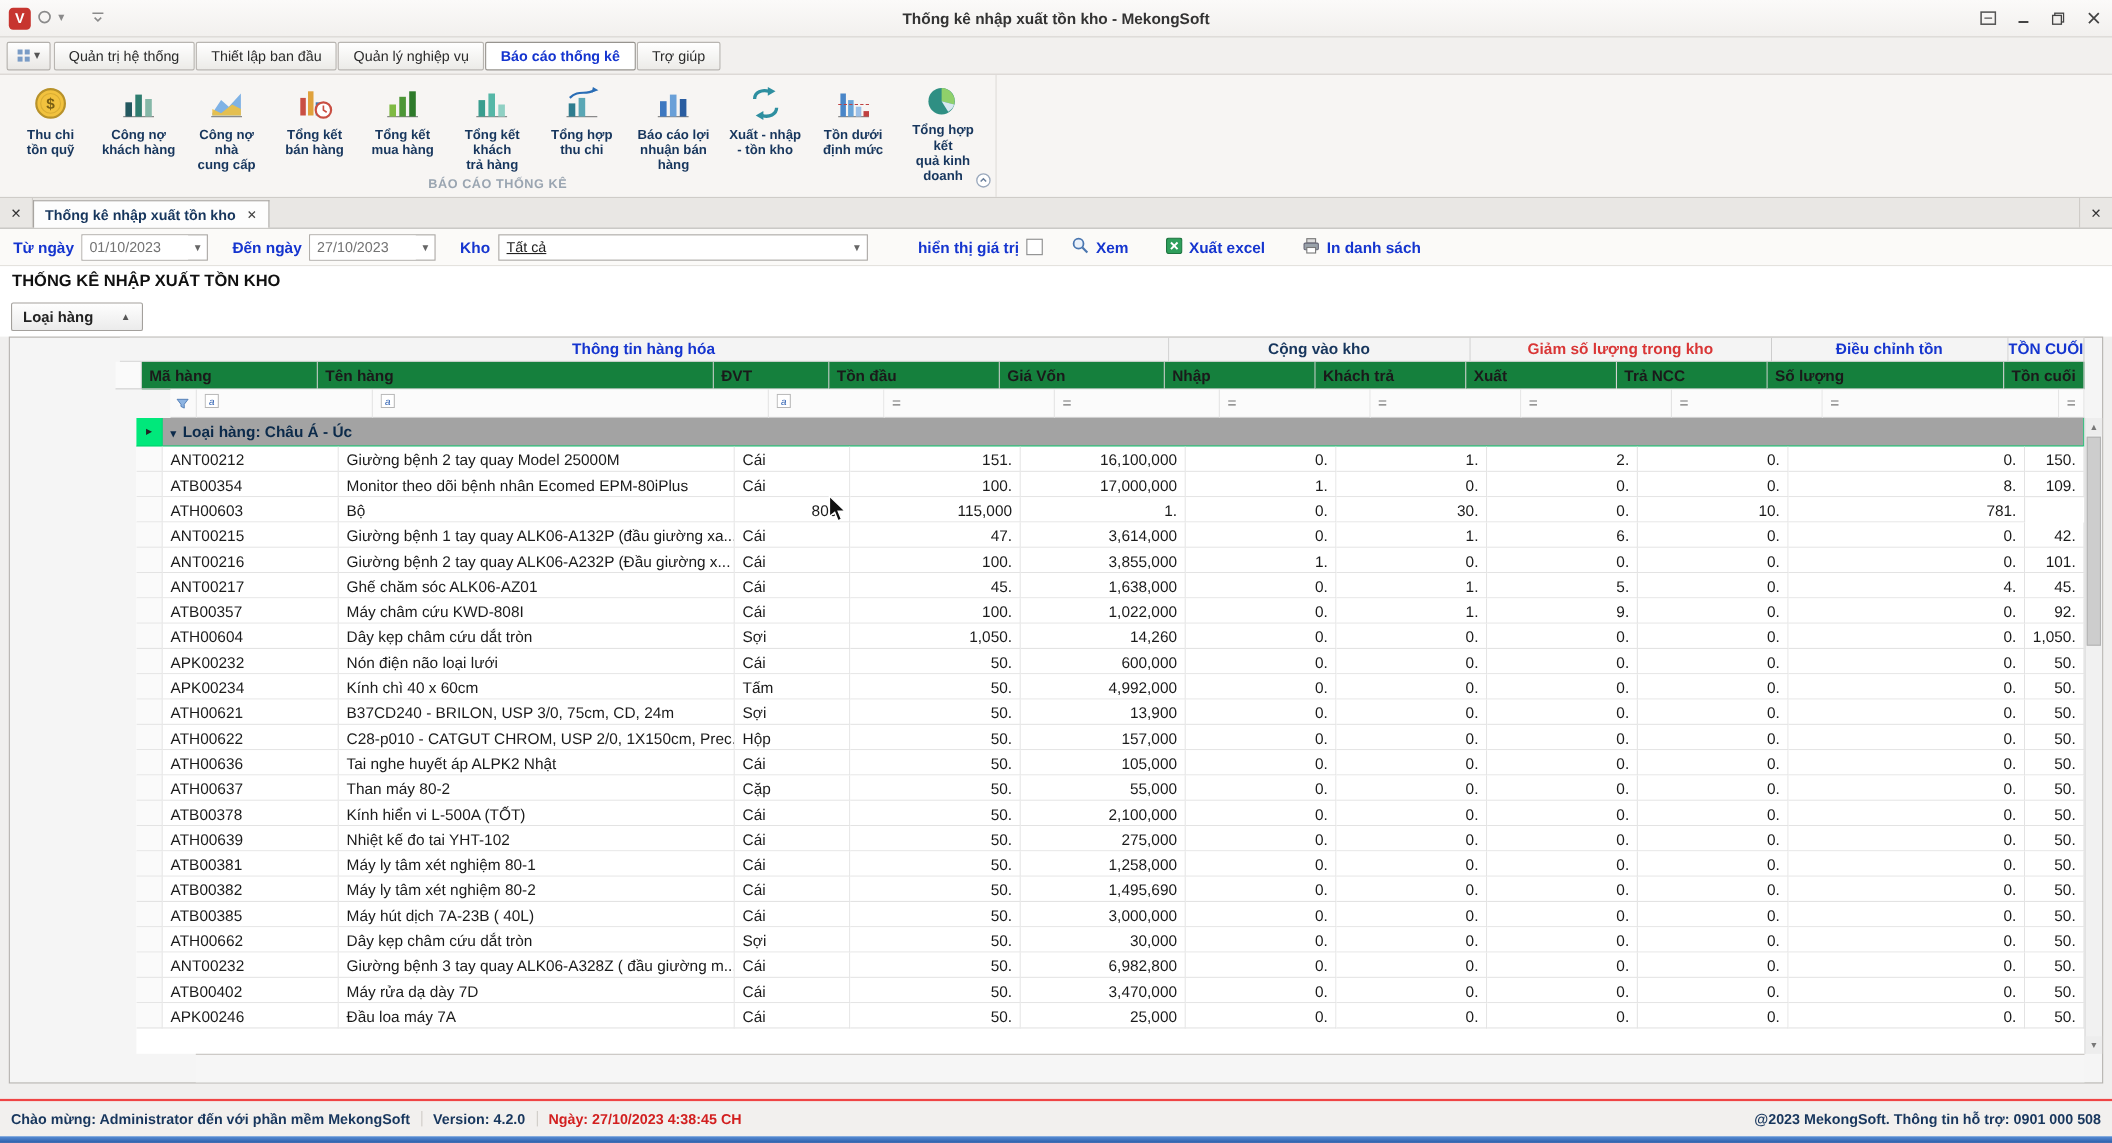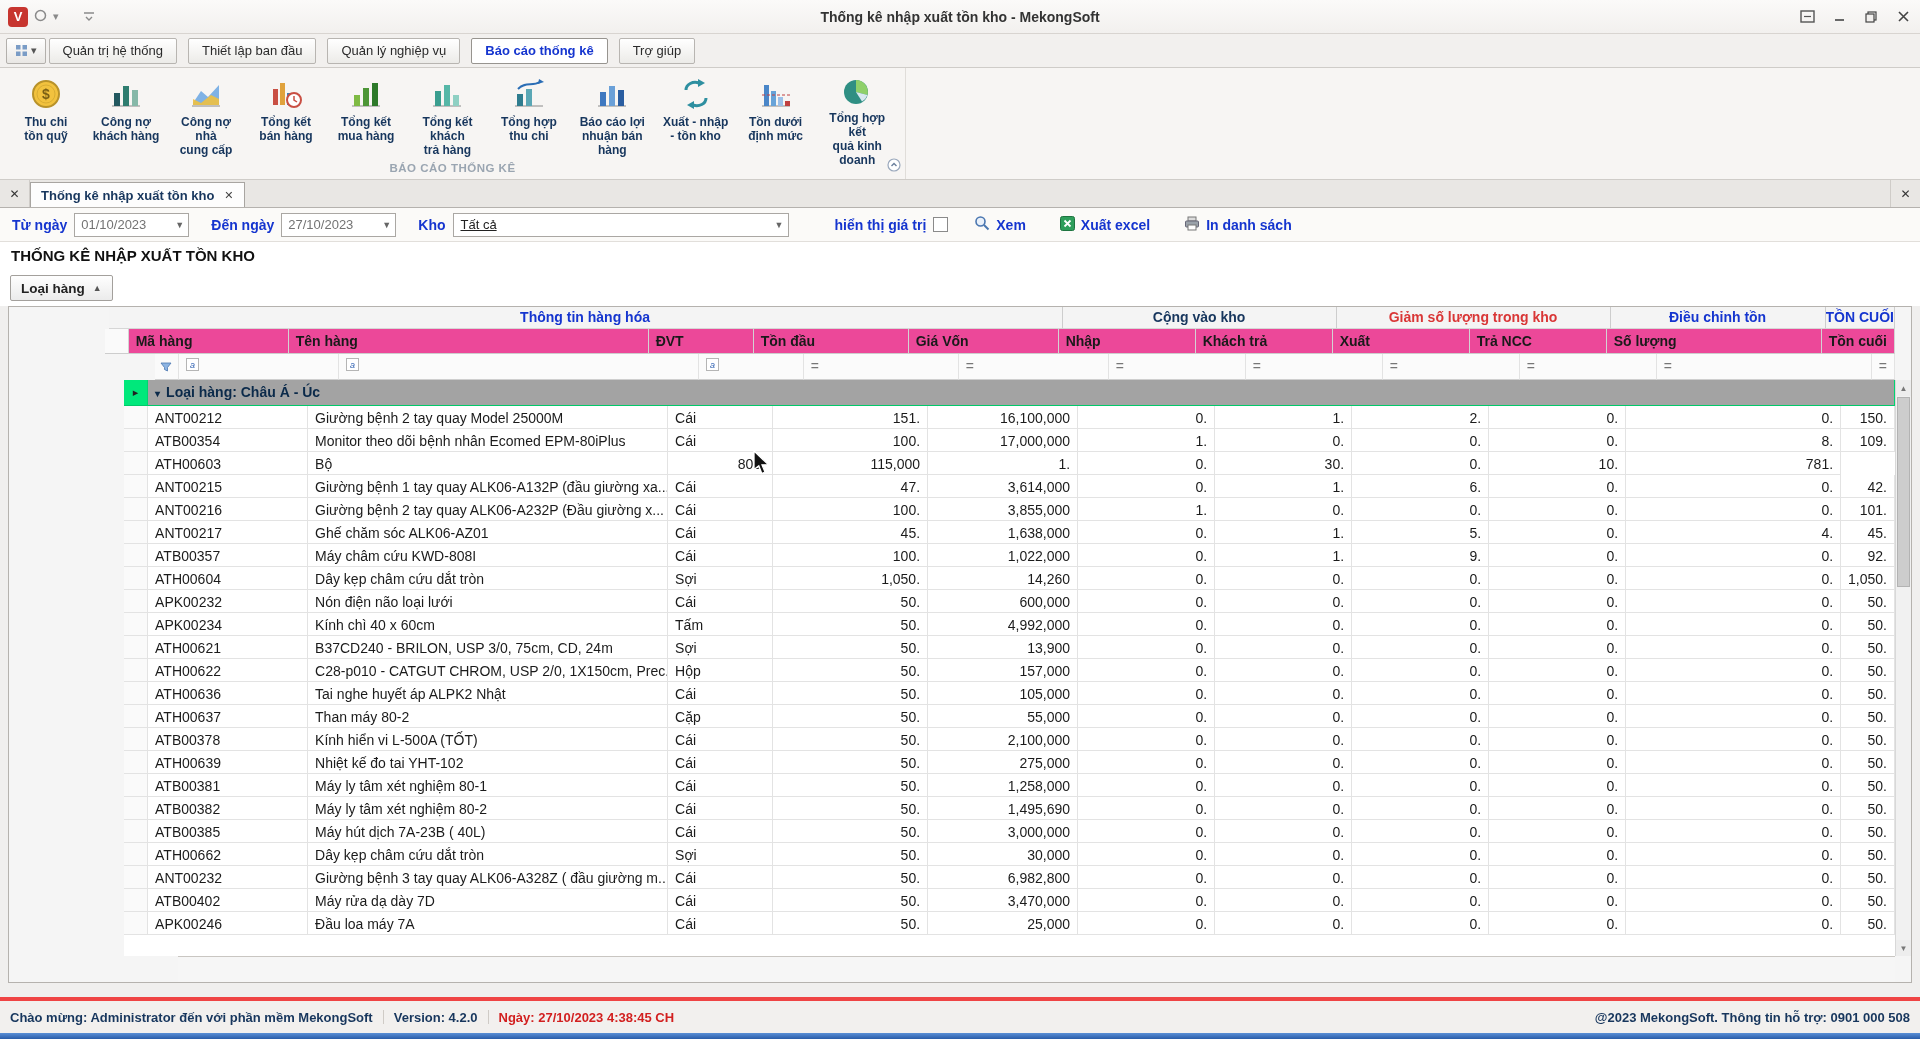--- a/index.html
+++ b/index.html
@@ -55,34 +55,34 @@
   .editor input{border:none;outline:none;height:100%;padding:0 6px;font-size:13px;font-family:"Liberation Sans",sans-serif;color:#737373;width:96px;}
   .editor .caret{width:17px;height:100%;display:flex;align-items:center;justify-content:center;color:#666;font-size:9px;}
   .combo{width:336px;justify-content:space-between;}
   .combo .cval{padding:0 7px;font-size:13px;color:#222;text-decoration:underline;}
   .checkbox{width:15px;height:15px;border:1px solid #8a8a8a;background:#fff;margin-right:26px;}
   .actbtn{display:flex;align-items:center;gap:6px;margin-right:34px;font-weight:bold;color:#1535cf;font-size:14px;white-space:nowrap;}
 
   
   .report-title{height:28px;line-height:28px;background:#fff;padding:0 11px;font-weight:bold;font-size:15px;color:#111;flex:0 0 28px;}
   .group-panel{height:36px;background:#fff;padding:5px 10px;flex:0 0 36px;}
-  .chip{display:inline-flex;align-items:center;gap:8px;height:26px;padding:0 10px;border:1px solid #a3a09c;
+  .chip{display:inline-flex;align-items:center;gap:25px;height:26px;padding:0 10px;border:1px solid #a3a09c;
     background:linear-gradient(#fefefe,#ebebeb);font-weight:bold;font-size:13.5px;color:#222;border-radius:2px;}
   .chip .sort{font-size:9px;color:#555;}
 
   
   .grid-wrap{flex:1;margin:0 8px 14px 8px;border:1px solid #b5b2ae;background:#f5f5f5;
     display:flex;flex-direction:column;min-height:0;position:relative;padding-right:16px;align-items:flex-end;}
   .cols{display:grid;grid-template-columns:24px 160px 360px 105px 155px 150px 137px 137px 137px 137px 215px minmax(0,1fr);}
   .cell{border-right:1px solid #e3e3e3;border-bottom:1px solid #e3e3e3;padding:0 7px;white-space:nowrap;overflow:hidden;font-size:14px;}
   .band-row{height:22px;flex:0 0 22px;}
   .band-cell{background:#f4f4f4;border-right:1px solid #cdcdcd;border-bottom:1px solid #d6d6d6;
     text-align:center;font-weight:bold;font-size:14px;line-height:21px;white-space:nowrap;overflow:hidden;}
   .header-row{height:25px;flex:0 0 25px;}
-  .hcell{background:#ec4899;border-right:1px solid #d3d3d3;border-bottom:1px solid #cdcdcd;
+  .hcell{background:#15803d;border-right:1px solid #d3d3d3;border-bottom:1px solid #cdcdcd;
     font-size:14px;font-weight:600;color:#1a1a1a;line-height:24px;}
   .filter-row{height:26px;flex:0 0 26px;background:#fbfbfb;}
   .fcell{line-height:25px;color:#777;display:flex;align-items:center;gap:4px;background:#fbfbfb;border-bottom:1px solid #cfcfcf;}
   .rows{flex:1;min-height:0;overflow:hidden;background:#fff;}
   .grid-row{height:23px;}
   .grid-row .cell{line-height:24px;color:#1b1b1b;background:#fff;}
   .cell.num{text-align:right;}
   .cell.ind{padding:0;background:#fafafa;}
   .group-row{height:26px;background:#00e87b;}
   .group-row .cell{background:#a3a3a3;border-right-color:#00d371;border-bottom:1px solid #00c96a;line-height:25px;}
@@ -93,21 +93,21 @@
   .grid-footer .cell{border:none;line-height:25px;}
   .footer-red{grid-column:3;text-align:right;color:#1d4ed8;font-weight:normal;margin-top:32px;}
 
   
   .vscroll{position:absolute;top:73px;bottom:26px;right:0;width:16px;background:#f1f1f1;border-left:1px solid #d8d8d8;}
   .sb-btn{height:16px;display:flex;align-items:center;justify-content:center;font-size:8px;color:#777;background:#ededed;}
   .sb-btn.down{position:absolute;bottom:0;left:0;right:0;}
   .sb-thumb{position:absolute;top:17px;left:1px;right:1px;height:190px;background:#cdcdcd;border:1px solid #b3b3b3;}
 
   
-  .statusbar{height:24px;background:#f2f0ee;border-top:4px solid #ef4444;display:flex;align-items:center;
+  .statusbar{height:24px;background:#f2f0ee;border-top:2px solid #ef4444;display:flex;align-items:center;
     padding:16px 10px;font-size:13px;flex:0 0 24px;}
   .st{font-weight:bold;color:#17365d;white-space:nowrap;}
   .st.red{color:#d21f1f;}
   .sdiv{width:1px;height:14px;background:#cfcbc6;margin:0 10px;}
   .spacer{flex:1;}
   .bottom-strip{height:6px;background:linear-gradient(#5a8fd6,#2a5ca8);flex:0 0 6px;}
 
   .cursor{position:absolute;left:752px;top:450px;z-index:50;pointer-events:none;}
 </style>
 </head>
@@ -158,21 +158,21 @@
 <div class="menutabs">
   <div class="launcher">
     <svg width="13" height="13" viewBox="0 0 13 13">
         <rect x="1" y="1" width="4.5" height="4.5" fill="#7a9cc6"></rect>
         <rect x="7.5" y="1" width="4.5" height="4.5" fill="#7a9cc6"></rect>
         <rect x="1" y="7.5" width="4.5" height="4.5" fill="#7a9cc6"></rect>
         <rect x="7.5" y="7.5" width="4.5" height="4.5" fill="#7a9cc6"></rect>
       </svg>
     <span>▾</span>
   </div>
-  <div id="menuTabs" style="display:flex;gap:11px;">
+  <div id="menuTabs" style="display:flex;gap:1px;">
       <div class="menu-tab">Quản trị hệ thống</div>
       <div class="menu-tab">Thiết lập ban đầu</div>
       <div class="menu-tab">Quản lý nghiệp vụ</div>
       <div class="menu-tab active">Báo cáo thống kê</div>
       <div class="menu-tab">Trợ giúp</div>
     </div>
 </div>
 
 <div class="ribbon">
   <div class="ribbon-group">

